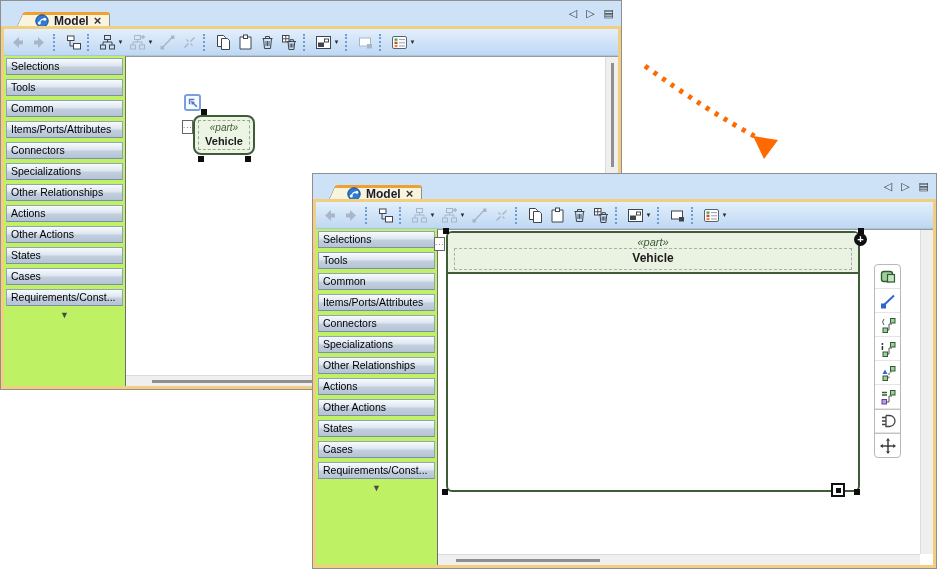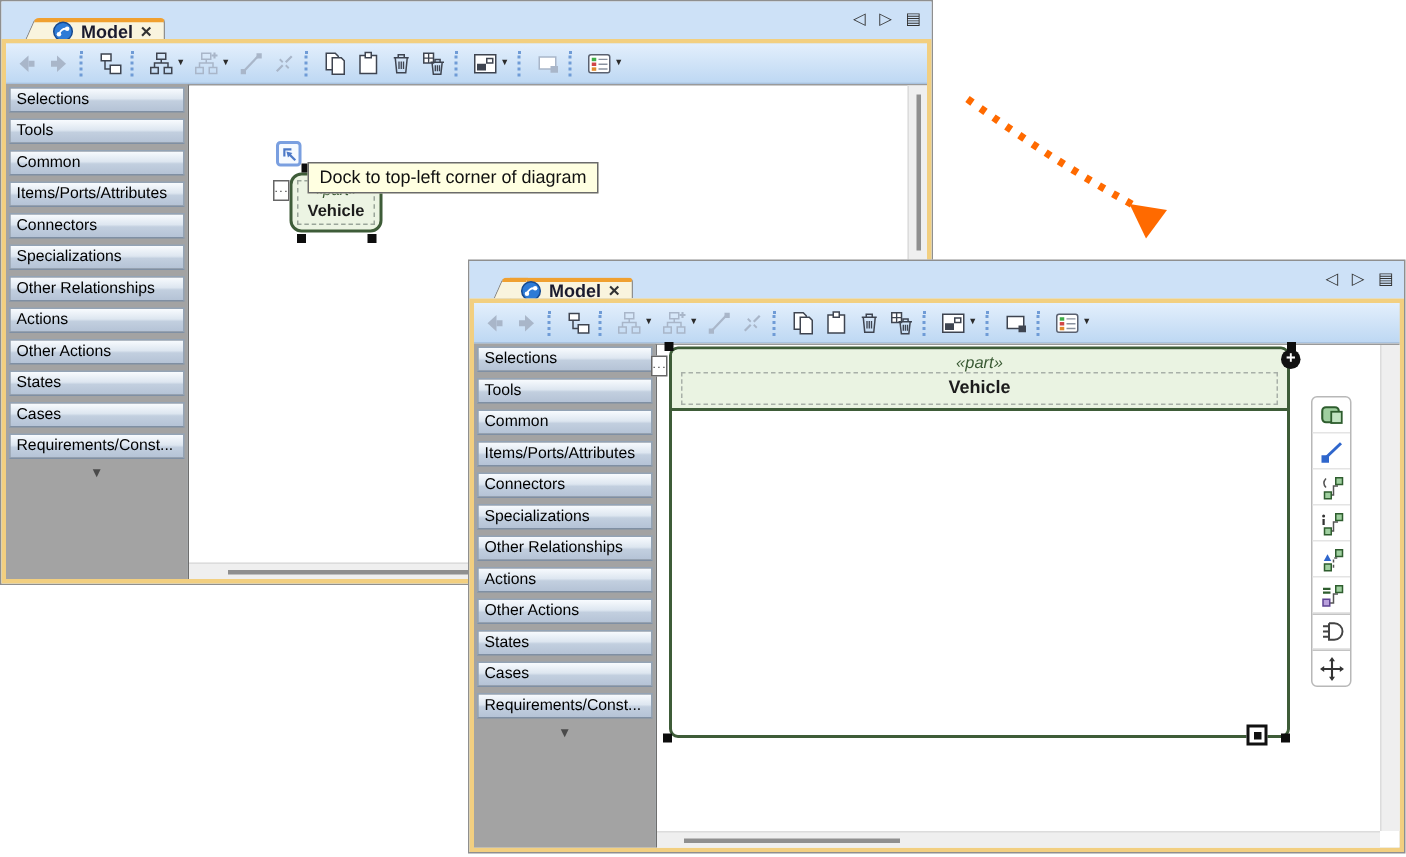--- a/index.html
+++ b/index.html
@@ -30,21 +30,21 @@
   .toolbar { height:27px; flex:0 0 27px; background:linear-gradient(#e3effc,#bed8f3);
              border-bottom:1px solid #a9c3e0; display:flex; align-items:center; padding-left:2px; }
   .grip { width:4px; height:17px; border-left:2px dotted #6f9bd6; margin:0 5px 0 3px; }
   .tbtn { width:22px; height:22px; display:flex; align-items:center; justify-content:center; }
   .tbtn.withcaret { width:30px; gap:2px; }
   .caret { font-size:6px; color:#2b2b2b; line-height:6px; }
   .ic { color:#3e4450; display:flex; }
   .ic.dis { color:#a9b6c9; }
 
   .mainrow { flex:1; display:flex; min-height:0; }
-  .palette { width:121px; flex:0 0 121px; background:#a3a3a3; padding:2px 2px 0 2px; overflow:hidden; }
+  .palette { width:121px; flex:0 0 121px; background:#bef264; padding:2px 2px 0 2px; overflow:hidden; }
   .pbar { height:17px; margin:0 0 4px 0; background:linear-gradient(180deg,#f8fbfe 0%,#dde6f0 45%,#c2cfdf 55%,#b5c3d6 100%);
           border:1px solid #93a3b5; border-bottom-color:#7f8fa3; font-size:10.5px; color:#000;
           line-height:15px; padding-left:4px; white-space:nowrap; overflow:hidden; }
   .pmore { text-align:center; font-size:9px; color:#4a4a4a; margin-top:3px; }
 
   .canvas { flex:1; position:relative; background:#fff; border-left:1px solid #6e6e6e; border-top:1px solid #9a9a9a; }
   .vscroll { position:absolute; right:0; top:0; bottom:11px; width:13px; background:#efefef; border-left:1px solid #dcdcdc; }
   .hscroll { position:absolute; left:0; right:13px; bottom:0; height:11px; background:#efefef; border-top:1px solid #dcdcdc; }
   .vthumb { position:absolute; left:5px; width:3px; background:#8f8f8f; }
   .hthumb { position:absolute; top:4px; height:3px; background:#8f8f8f; }
@@ -284,21 +284,20 @@
         <div class="handle" style="left:75px; top:52px;"></div>
         <div class="dots-btn" style="left:56px; top:63px;">...</div>
         <div class="part-sm">
           <div class="namebox">
             <div class="stereo">«part»</div>
             <div class="pname">Vehicle</div>
           </div>
         </div>
         <div class="handle" style="left:72px; top:99px;"></div>
         <div class="handle" style="left:119px; top:99px;"></div>
-        <div class="tooltip">Dock to top-left corner of diagram</div>
         <div class="vscroll">
             <div class="vthumb" style="top:6px; height:104px;"></div>
           </div>
         <div class="hscroll">
             <div class="hthumb" style="left:26px; width:238px;"></div>
           </div>
       </div>
     </div>
   </div>
 </div>

